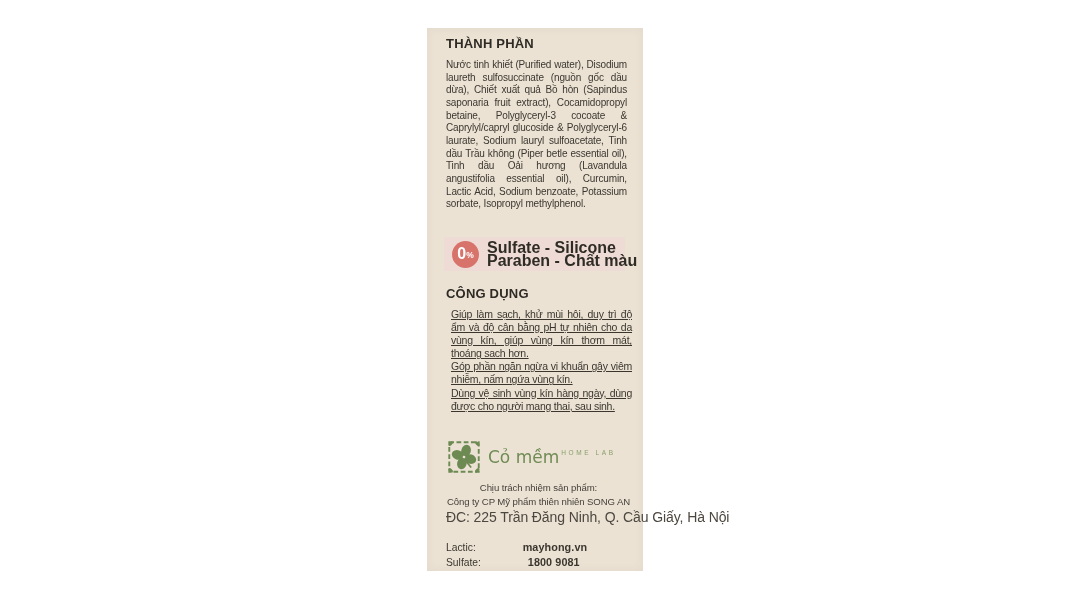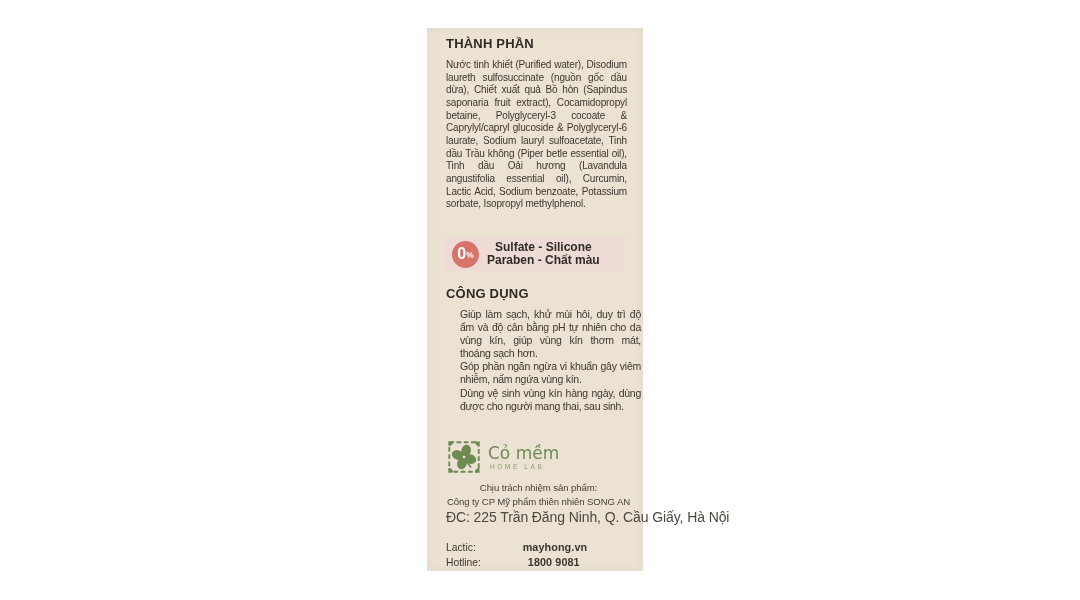--- a/index.html
+++ b/index.html
@@ -62,50 +62,50 @@
     flex: 0 0 auto;
     display: flex;
     align-items: center;
     justify-content: center;
     font-weight: bold;
   }
   .zero-circle .zero { font-size: 16px; line-height: 1; }
   .zero-circle .pct  { font-size: 8.5px; line-height: 1; margin-top: 3px; }
   .zero-claims {
     margin-left: 8px;
-    font-size: 12px;
+    font-size: 16px;
     font-weight: bold;
     line-height: 13px;
     color: #2f2c26;
     white-space: nowrap;
-    text-align: center;
   }
 
   .uses-body {
     position: absolute;
-    top: 280px; left: 33px;
+    top: 280px; left: 24px;
     width: 181px;
+    text-decoration: underline;
   }
   .uses-body p {
     margin: 0;
     font-size: 10.5px;
     line-height: 13.1px;
     letter-spacing: -0.25px;
     text-align: justify;
     color: #3b372f;
   }
 
   .brand-logo {
     position: absolute;
     top: 410px; left: 18px;
     display: flex;
     align-items: center;
   }
   .clover-box { width: 38px; height: 38px; flex: 0 0 auto; }
-  .brand-text { margin-left: 5px; display: flex; flex-direction: column; }
+  .brand-text { margin-left: 5px; display: flex; flex-direction: row; }
   .brand-name {
     font-family: "DejaVu Sans", sans-serif;
     font-size: 17px;
     color: #708c55;
     line-height: 18px;
   }
   .brand-subtitle {
     font-size: 6.5px;
     letter-spacing: 2.6px;
     color: #8aa06b;
@@ -193,16 +193,16 @@
   </div>
 
   <div class="company-block">
     <div class="company-line">Chịu trách nhiệm sản phẩm:</div>
     <div class="company-line">Công ty CP Mỹ phẩm thiên nhiên SONG AN</div>
     <div class="company-line small">ĐC: 225 Trần Đăng Ninh, Q. Cầu Giấy, Hà Nội</div>
   </div>
 
   <div class="contact-block">
     <div class="contact-line"><span>Lactic: </span><b>mayhong.vn</b></div>
-    <div class="contact-line"><span>Hotline: </span><b>1800 9081</b></div>
+    <div class="contact-line"><span>Sulfate: </span><b>1800 9081</b></div>
   </div>
 
 </div>
 
 </body></html>

